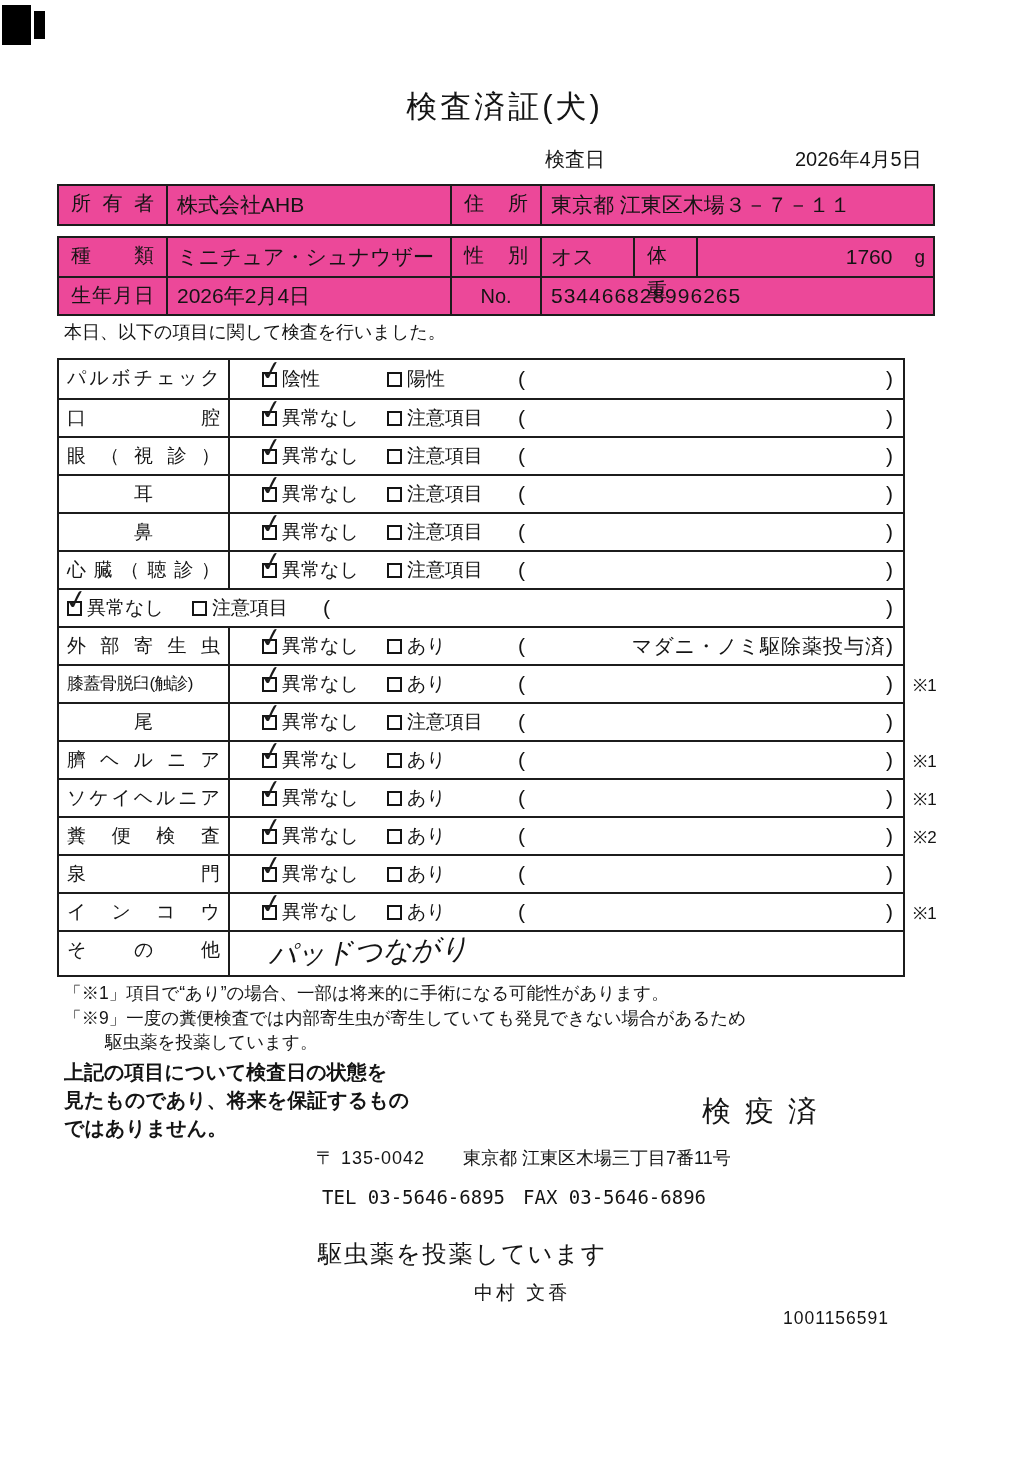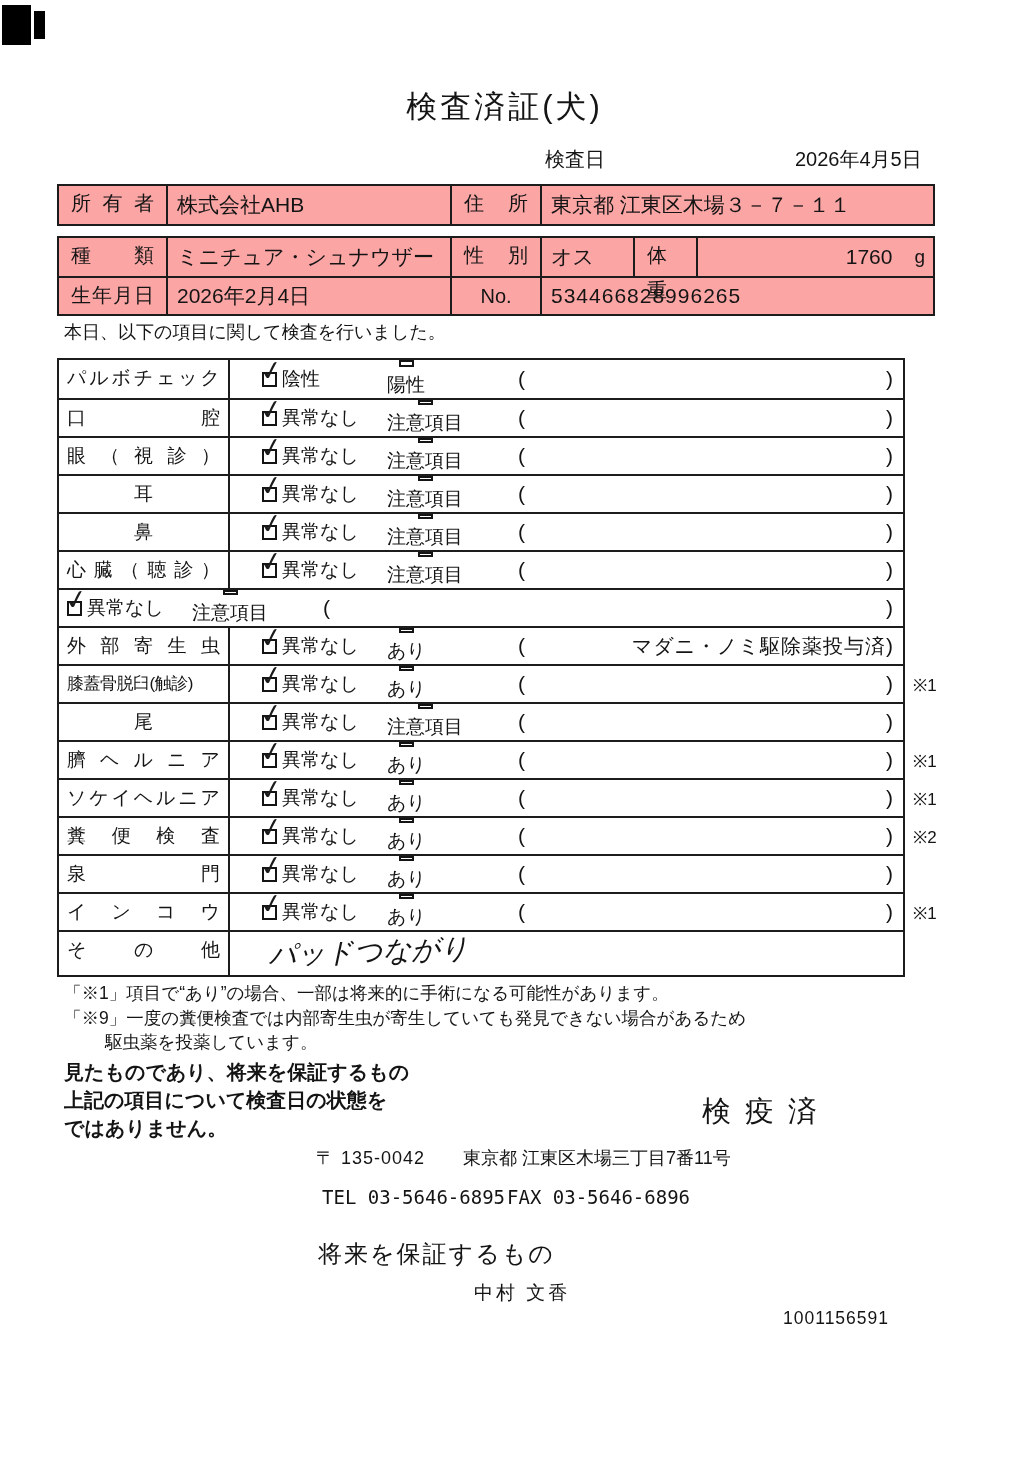--- a/index.html
+++ b/index.html
@@ -12,21 +12,21 @@
   .artifact { background:#000; }
   .a1 { left:2px; top:5px; width:29px; height:40px; }
   .a2 { left:34px; top:11px; width:11px; height:28px; }
 
   .title { left:0; top:86px; width:1009px; text-align:center; font-size:31px; font-weight:normal; letter-spacing:3px; }
 
   .insp-label { left:545px; top:146px; font-size:20px; }
   .insp-date  { left:795px; top:146px; width:142px; font-size:20px; }
 
   
-  .hdr-table { position:absolute; left:57px; width:878px; border:2px solid #1c1c1c; background:#fca5a5; }
+  .hdr-table { position:absolute; left:57px; width:878px; border:2px solid #1c1c1c; background:#ec4899; }
   .t1 { top:184px; }
   .t2 { top:236px; }
   .hdr-row { display:flex; height:38px; }
   .hdr-row + .hdr-row { border-top:2px solid #1c1c1c; }
   .cell { height:100%; font-size:20px; }
   .cell + .cell { border-left:2px solid #1c1c1c; }
   .cjust { display:block; text-align:justify; text-align-last:justify; line-height:35px; padding:0 12px; }
   .ccenter { display:flex; align-items:center; justify-content:center; }
   .cval { display:flex; align-items:center; padding:0 9px; font-size:21px; }
   .w107 { width:107px; } .w330 { width:284px; } .w90 { width:90px; } .w93 { width:93px; } .w63 { width:63px; }
@@ -41,41 +41,41 @@
   .chk-table { position:absolute; left:57px; top:358px; width:848px; border:2px solid #1c1c1c; background:#fff; }
   .chk-row { position:relative; display:flex; height:38px;gap:24px; }
   .chk-row + .chk-row { border-top:2px solid #1c1c1c; }
   .chk-row.tall { height:45px; }
   .chk-label { width:171px; border-right:2px solid #1c1c1c; padding:0 8px; font-size:19px; line-height:35px; overflow:hidden; white-space:nowrap; }
   .chk-label.justify { text-align:justify; text-align-last:justify; }
   .chk-label.center { text-align:center; }
   .chk-label.left { text-align:left; font-size:17px; letter-spacing:-0.5px; }
   .chk-content { position:relative; flex:1; }
   .opt { position:absolute; left:8px; top:0; height:100%; display:flex; align-items:center; gap:5px; }
-  .opt.opt2 { left:133px;flex-direction:column; }
+  .opt.opt2 { left:133px; }
   .box { position:relative; width:15px; height:15px; border:2px solid #141414; display:inline-block; }
   .tick { position:absolute; left:-4px; top:-16px; font-size:27px; line-height:1; transform:rotate(-10deg); color:#1a1a1a; }
   .opt-text { font-size:19px; }
   .paren { position:absolute; left:264px; right:10px; top:0; height:100%; display:flex; align-items:center; font-size:21px; }
   .paren-note-text { flex:1; text-align:right; font-size:20px; letter-spacing:1px; }
   .row-mark { position:absolute; left:854px; top:0; height:100%; display:flex; align-items:center; font-size:17px; white-space:nowrap; }
   .handwritten { position:absolute; left:14px; top:1px; font-size:28px; font-style:italic; font-family:"DejaVu Serif", serif; transform:rotate(-2deg); white-space:nowrap; }
 
   .note { left:64px; font-size:17.5px; }
   .n1 { top:981px; }
   .n2 { top:1006px; }
   .n3 { top:1030px; left:105px; }
 
   .disclaimer { left:64px; top:1058px; font-size:20px; font-weight:bold; line-height:28px; }
 
   .quarantine { left:702px; top:1092px; font-size:29px; letter-spacing:3px; }
 
   .postal { left:316px; top:1146px; font-size:18px; letter-spacing:1px; }
   .clinic-addr { left:463px; top:1146px; font-size:18px; }
-  .tel-line { left:322px; top:1186px; font-size:19px; font-family:"DejaVu Sans Mono", monospace; display:flex; gap:2px;justify-content:flex-end; }
+  .tel-line { left:322px; top:1186px; font-size:19px; font-family:"DejaVu Sans Mono", monospace; display:flex; gap:18px;justify-content:flex-end; }
   .clinic-name { left:318px; top:1238px; font-size:24px; letter-spacing:2px; }
   .vet-name { left:474px; top:1280px; font-size:19px; letter-spacing:3px; }
   .serial { left:783px; top:1308px; font-size:17.5px; letter-spacing:1px; }
 </style>
 </head>
 <body>
 
 <div class="page">
 
   <div class="abs artifact a1"></div>
@@ -428,32 +428,32 @@
           <div class="handwritten">パッドつながり</div>
         </div>
       </div>
     </div>
 
   <div class="abs note n1">「※1」項目で“あり”の場合、一部は将来的に手術になる可能性があります。</div>
   <div class="abs note n2">「※9」一度の糞便検査では内部寄生虫が寄生していても発見できない場合があるため</div>
   <div class="abs note n3">駆虫薬を投薬しています。</div>
 
   <div class="abs disclaimer">
+    <div>上記の項目について検査日の状態を</div>
     <div>見たものであり、将来を保証するもの</div>
-    <div>上記の項目について検査日の状態を</div>
     <div>ではありません。</div>
   </div>
 
   <div class="abs quarantine">検 疫 済</div>
 
   <div class="abs postal">〒 135-0042</div>
   <div class="abs clinic-addr">東京都 江東区木場三丁目7番11号</div>
 
   <div class="abs tel-line">
     <span>TEL 03-5646-6895</span>
     <span>FAX 03-5646-6896</span>
   </div>
 
-  <div class="abs clinic-name">将来を保証するもの</div>
+  <div class="abs clinic-name">駆虫薬を投薬しています</div>
   <div class="abs vet-name">中村 文香</div>
   <div class="abs serial">1001156591</div>
 
 </div>
 
 </body></html>

